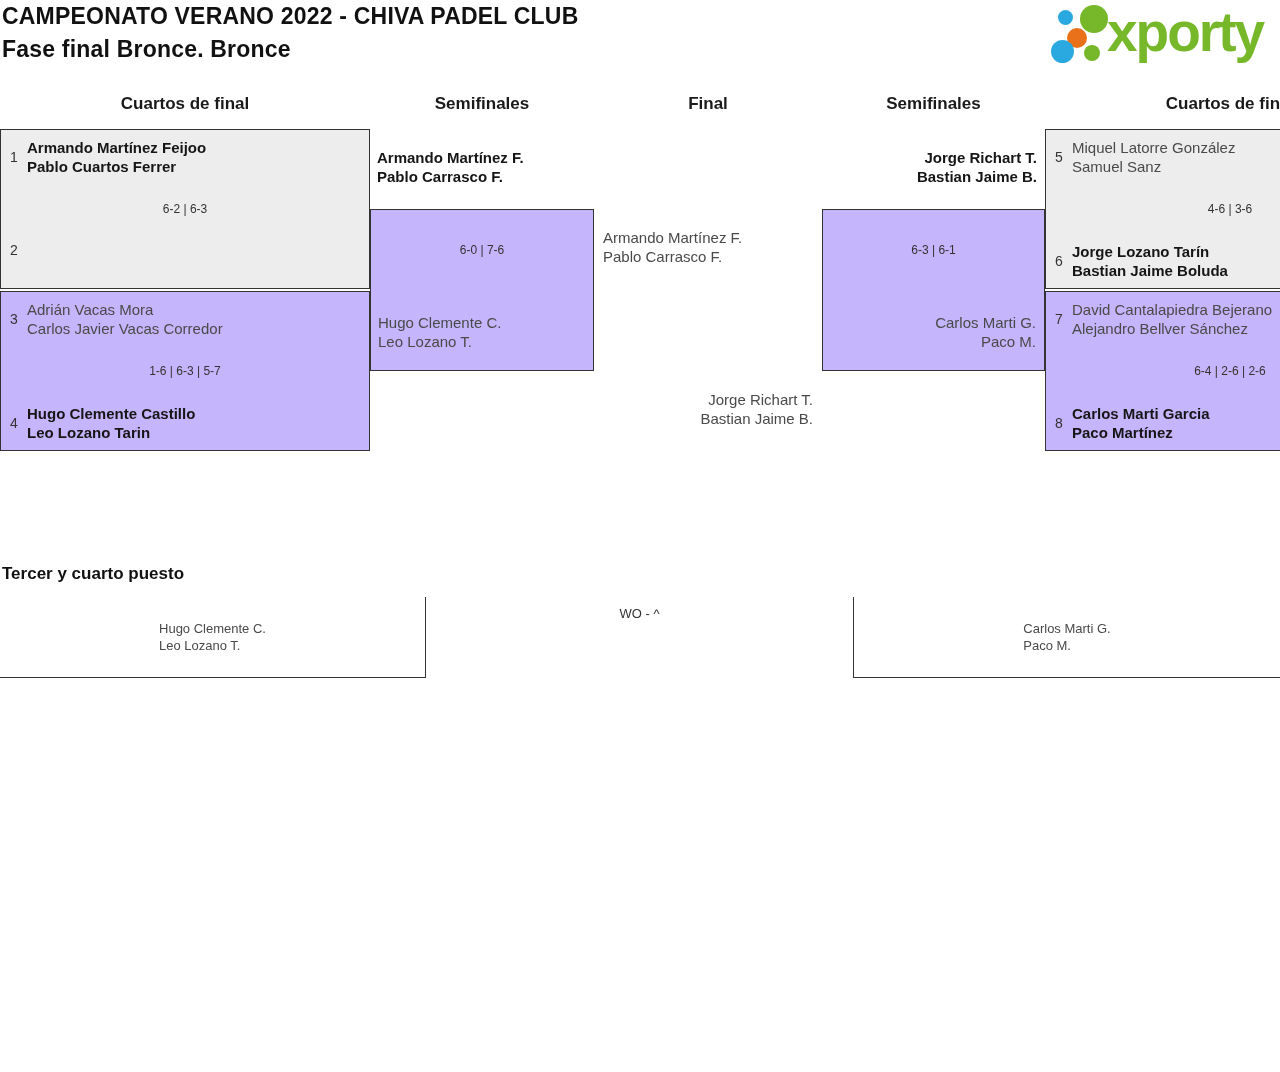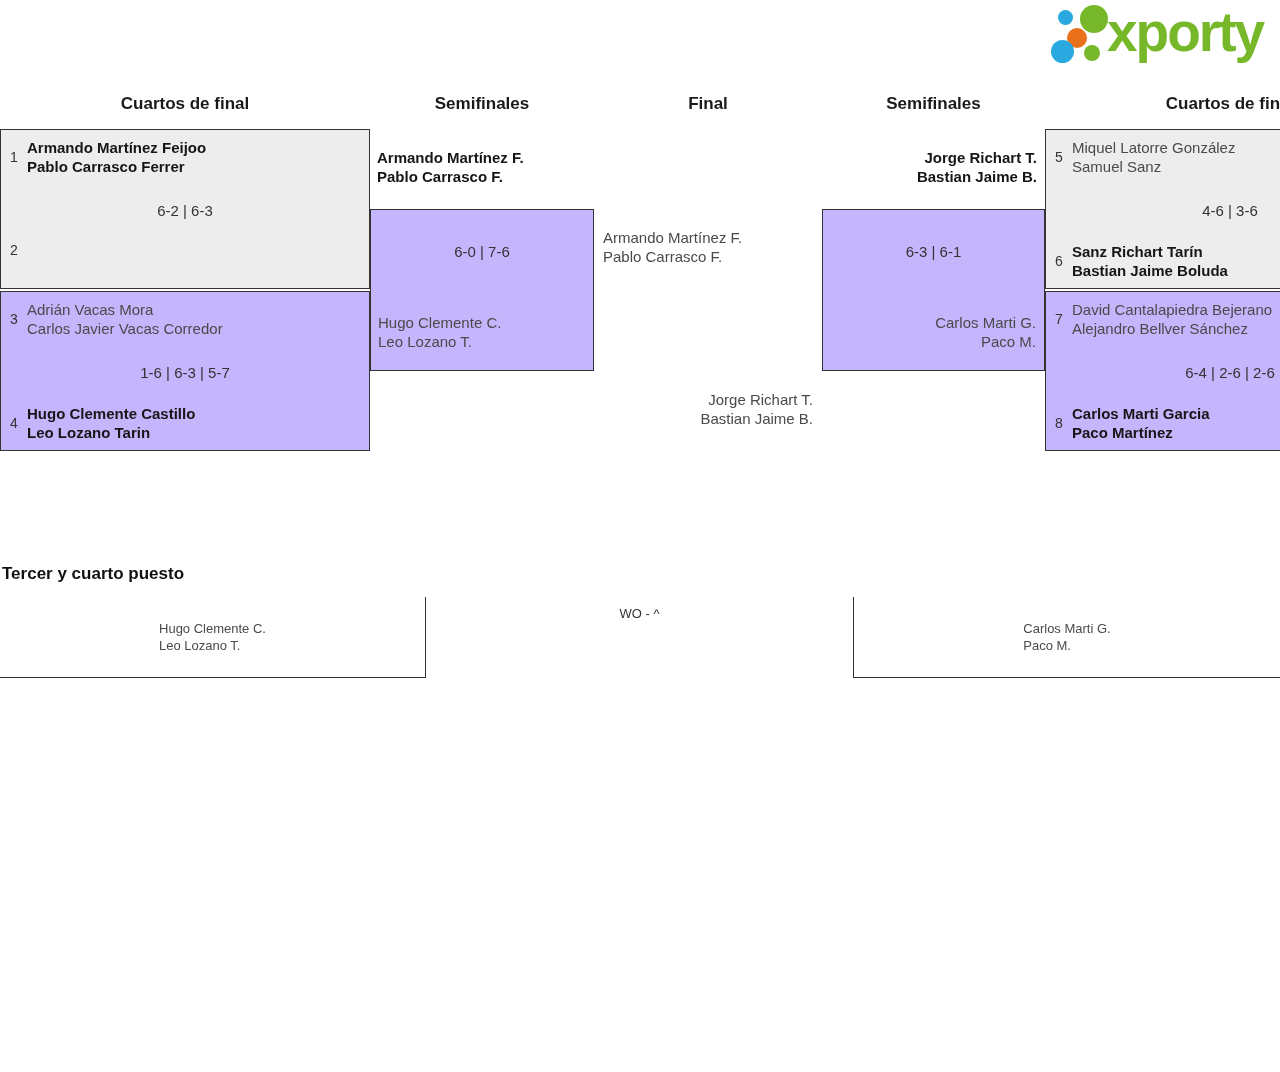--- a/index.html
+++ b/index.html
@@ -41,21 +41,21 @@
   .sfR { left:822px;  top:209px; width:223px; height:162px; }
   .qf5 { left:1045px; top:129px; width:370px; height:160px; }
   .qf7 { left:1045px; top:291px; width:370px; height:160px; }
 
   .team-row { position:absolute; left:0; right:0; display:flex; align-items:center; }
   .team-row.t-top { top:8px; }
   .team-row.t-bottom { top:112px; }
   .seed { width:26px; text-align:center; font-size:14px; color:#333; flex:none; }
   .names { font-size:15px; line-height:19px; color:#4a4a4a; white-space:nowrap; }
   .names.winner { font-weight:700; color:#161616; }
-  .score { position:absolute; left:0; right:0; text-align:center; font-size:15px; color:#333; white-space:nowrap; }
+  .score { position:absolute; left:0; right:0; text-align:center; font-size:12px; color:#333; white-space:nowrap; }
   .qf-score { top:72px; }
   .sf-score { top:33px; }
 
   
   .sf-winner { position:absolute; top:148px; font-size:15px; line-height:19px; font-weight:700;
       color:#161616; white-space:nowrap; }
   .sfw-left { left:377px; }
   .sfw-right { left:822px; width:215px; text-align:right; }
   .sf-loser { position:absolute; top:103px; font-size:15px; line-height:19px; color:#4a4a4a; white-space:nowrap; }
   .sfl-left { left:7px; }
@@ -76,20 +76,24 @@
   .tp-right { left:853px; width:427px; border-left:1px solid #333;  border-bottom:1px solid #333; }
   .tp-team { font-size:13px; line-height:17px; color:#4a4a4a; text-align:left; white-space:nowrap; }
   .tp-wo { position:absolute; left:426px; top:606px; width:427px; text-align:center; font-size:13px;
       color:#333; }
 </style>
 </head>
 <body>
 
 <div class="page">
 
+  <div class="hdr">
+    <div class="title">CAMPEONATO VERANO 2022 - CHIVA PADEL CLUB</div>
+    <div class="subtitle">Fase final Bronce. Bronce</div>
+  </div>
 
   <div class="logo">
     <span class="dot dot-b1"></span>
     <span class="dot dot-g1"></span>
     <span class="dot dot-o1"></span>
     <span class="dot dot-b2"></span>
     <span class="dot dot-g2"></span>
     <span class="wordmark">xporty</span>
   </div>
 
@@ -97,21 +101,21 @@
   <div class="round-h rh2">Semifinales</div>
   <div class="round-h rh3">Final</div>
   <div class="round-h rh4">Semifinales</div>
   <div class="round-h rh5">Cuartos de final</div>
 
   <div class="box grey qf1">
     <div class="team-row t-top">
       <span class="seed">1</span>
       <div class="names winner">
         <div>Armando Martínez Feijoo</div>
-        <div>Pablo Carrasco Ferrer</div>
+        <div>Pablo Cuartos Ferrer</div>
       </div>
     </div>
     <div class="score qf-score">6-2 | 6-3</div>
     <div class="team-row t-bottom">
       <span class="seed">2</span>
     </div>
   </div>
 
   <div class="box qf2">
     <div class="team-row t-top">
@@ -136,21 +140,21 @@
       <span class="seed">5</span>
       <div class="names">
         <div>Miquel Latorre González</div>
         <div>Samuel Sanz</div>
       </div>
     </div>
     <div class="score qf-score">4-6 | 3-6</div>
     <div class="team-row t-bottom">
       <span class="seed">6</span>
       <div class="names winner">
-        <div>Sanz Richart Tarín</div>
+        <div>Jorge Lozano Tarín</div>
         <div>Bastian Jaime Boluda</div>
       </div>
     </div>
   </div>
 
   <div class="box qf7">
     <div class="team-row t-top">
       <span class="seed">7</span>
       <div class="names">
         <div>David Cantalapiedra Bejerano</div>

